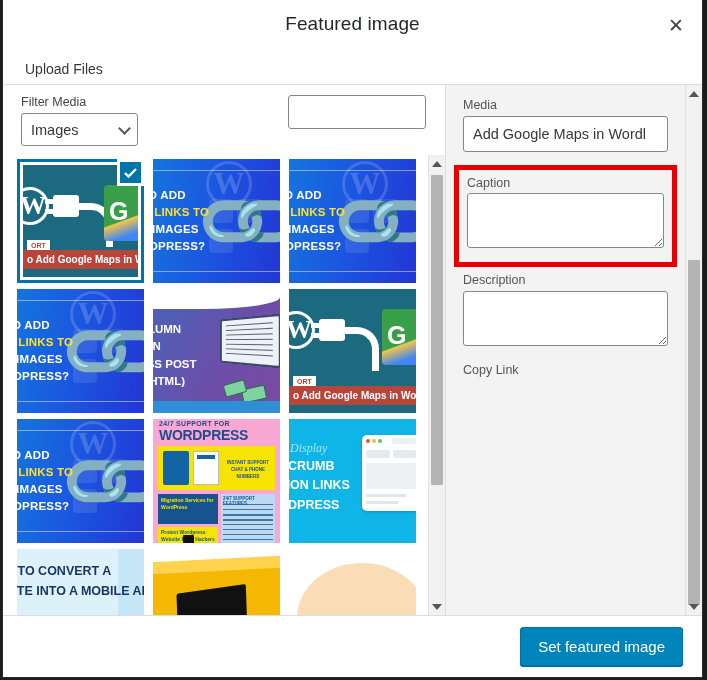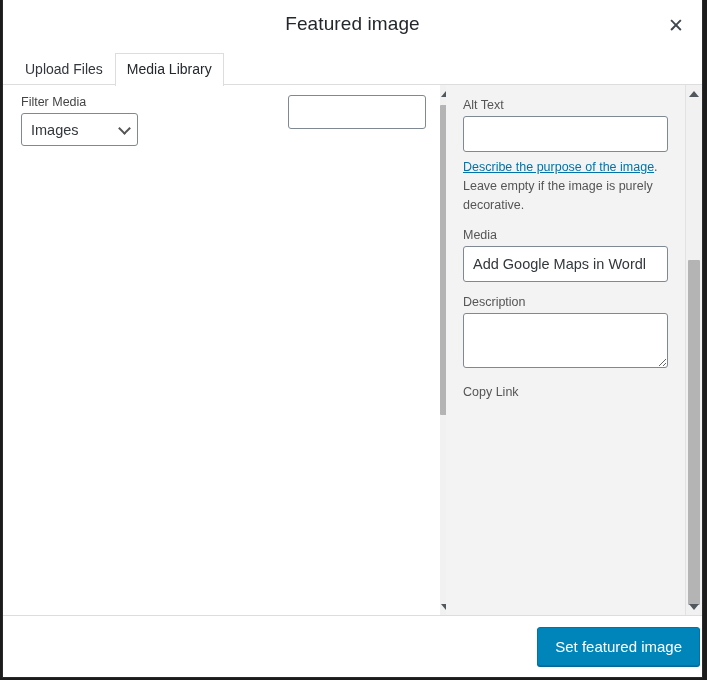--- a/index.html
+++ b/index.html
@@ -90,20 +90,21 @@
     min-height: 0;
     background: #fff;
     position: relative;
   }
   .content-left {
     position: relative;
     width: 443px;
     flex: 0 0 443px;
     background: #fff;
     display: flex;
+    flex-direction: column;
     border-right: 1px solid #ddd;
   }
   
   .toolbar {
     flex: 0 0 70px;
     display: flex;
     padding: 10px 14px 0 18px;
     background: #fff;
   }
   .field-group { display: flex; flex-direction: column; }
@@ -651,21 +652,21 @@
   }
   .sb-block.caption .sb-label { margin-bottom: 3px; }
   
   .modal-footer {
     flex: 0 0 62px;
     background: #fff;
     border-top: 1px solid #ddd;
     display: flex;
     align-items: center;
     justify-content: flex-end;
-    padding-right: 2px;
+    padding-right: 19px;
   }
   .primary-btn {
     background: #0085ba;
     border: 1px solid #0073aa;
     color: #fff;
     font-size: 15px;
     padding: 10px 17px;
     border-radius: 3px;
     cursor: pointer;
     font-family: "Liberation Sans", sans-serif;
@@ -677,21 +678,20 @@
 
 <div class="modal">
 
   <div class="modal-header">
     <div class="modal-title">Featured image</div>
     <button class="close-btn">✕</button>
   </div>
 
   <div class="tabs">
     <div class="tab">Upload Files</div>
-    <div class="tab active">Media Library</div>
   </div>
 
   <div class="modal-body">
 
     <div class="content-left">
 
       <div class="toolbar">
         <div class="field-group">
           <div class="field-label">Filter Media</div>
           <div class="select-wrap">
@@ -937,34 +937,30 @@
           <div class="sb-arrow down">
               <i></i>
             </div>
         </div>
       </div>
     </div>
 
     <div class="sidebar">
       <div class="sidebar-inner">
 
-        <div class="sb-block">
-          <div class="sb-label">Alt Text</div>
-          <input class="sb-input" type="text" value="" style="">
-          <div class="helper">
-            <a href="#">Describe the purpose of the image</a><span>.</span>
-            <span>Leave empty if the image is purely decorative.</span>
-          </div>
-        </div>
 
         <div class="sb-block">
           <div class="sb-label">Media</div>
           <input class="sb-input" type="text" value="Add Google Maps in Wordl" style="">
         </div>
 
+        <div class="sb-block caption">
+          <div class="sb-label">Caption</div>
+          <textarea class="sb-textarea" style=""></textarea>
+        </div>
 
         <div class="sb-block">
           <div class="sb-label">Description</div>
           <textarea class="sb-textarea" style=""></textarea>
         </div>
 
         <div class="sb-block">
           <div class="sb-label">Copy Link</div>
         </div>
 

